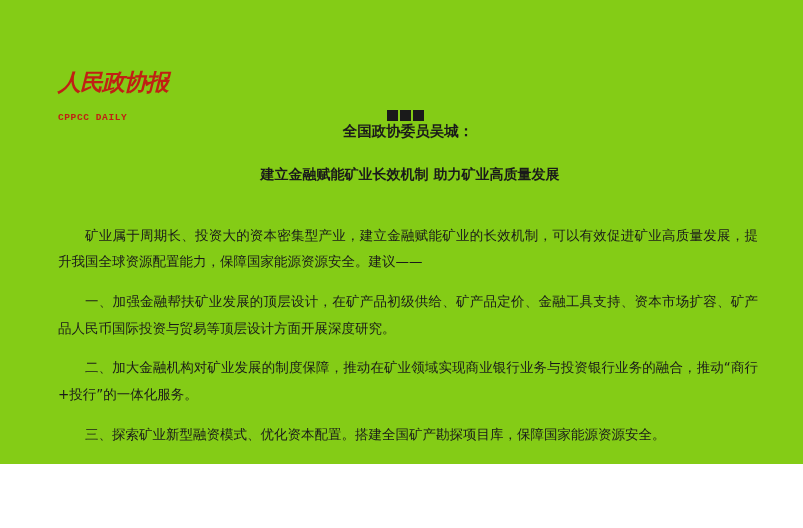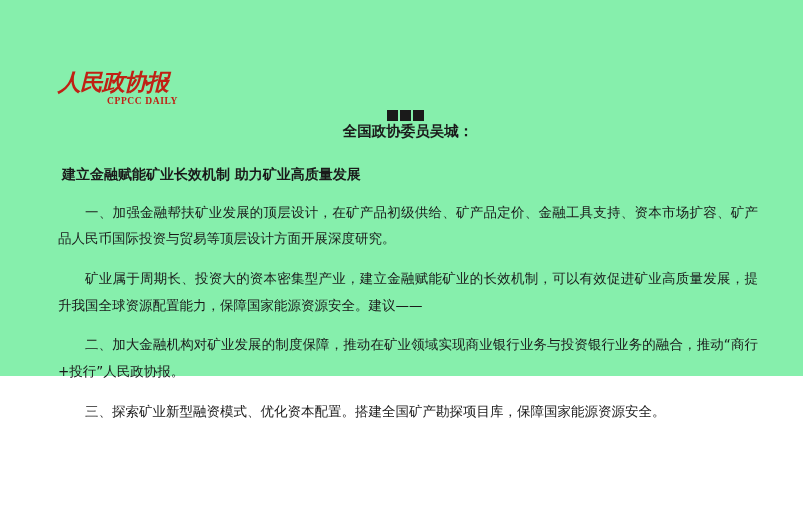--- a/index.html
+++ b/index.html
@@ -9,48 +9,47 @@
   body {
     width: 803px;
     height: 528px;
     background: #ffffff;
     font-family: "DejaVu Sans", "Liberation Sans", sans-serif;
     overflow: hidden;
   }
   .page {
     position: relative;
     width: 803px;
-    height: 376px;
-    background: #86efac;
+    height: 464px;
+    background: #84cc16;
   }
   .masthead {
     position: absolute;
     left: 58px;
     top: 70px;
     width: 120px;
   }
   .masthead-cn {
     font-family: "DejaVu Serif", "Liberation Serif", serif;
     font-size: 23px;
     font-weight: bold;
     font-style: italic;
     color: #c02014;
     letter-spacing: -1px;
     line-height: 1;
     white-space: nowrap;
   }
   .masthead-en {
-    font-family: Liberation Serif, serif;
+    font-family: Liberation Mono, monospace;
     font-size: 9.5px;
     font-weight: bold;
     color: #c02014;
     letter-spacing: 0.6px;
-    margin-top: 3px;
+    margin-top: 19px;
     white-space: nowrap;
-    text-align: right;
   }
   .article {
     position: absolute;
     left: 58px;
     top: 110px;
     width: 700px;
   }
   .byline {
     font-size: 14.5px;
     font-weight: bold;
@@ -71,22 +70,23 @@
     display: inline-block;
     width: 11px;
     height: 11px;
     background: #1a1a1a;
   }
   .headline {
     font-size: 14px;
     font-weight: bold;
     color: #1a1a1a;
     line-height: 1.6;
-    margin-bottom: 14px;
+    margin-bottom: 37px;
     padding-left: 4px;
+    text-align: center;
   }
   .para {
     font-size: 13.5px;
     color: #1a1a1a;
     line-height: 1.95;
     margin-bottom: 13px;
     text-align: justify;
     text-justify: inter-ideograph;
     text-indent: 2em;
   }
@@ -110,20 +110,20 @@
       <span class="squares">
         <span></span>
           <span></span>
           <span></span>
       </span>
       <span>全国政协委员吴城：</span>
     </div>
 
     <div class="headline">建立金融赋能矿业长效机制 助力矿业高质量发展</div>
 
+    <p class="para">矿业属于周期长、投资大的资本密集型产业，建立金融赋能矿业的长效机制，可以有效促进矿业高质量发展，提升我国全球资源配置能力，保障国家能源资源安全。建议——</p>
     <p class="para">一、加强金融帮扶矿业发展的顶层设计，在矿产品初级供给、矿产品定价、金融工具支持、资本市场扩容、矿产品人民币国际投资与贸易等顶层设计方面开展深度研究。</p>
-    <p class="para">矿业属于周期长、投资大的资本密集型产业，建立金融赋能矿业的长效机制，可以有效促进矿业高质量发展，提升我国全球资源配置能力，保障国家能源资源安全。建议——</p>
-    <p class="para">二、加大金融机构对矿业发展的制度保障，推动在矿业领域实现商业银行业务与投资银行业务的融合，推动“商行+投行”人民政协报。</p>
+    <p class="para">二、加大金融机构对矿业发展的制度保障，推动在矿业领域实现商业银行业务与投资银行业务的融合，推动“商行+投行”的一体化服务。</p>
     <p class="para">三、探索矿业新型融资模式、优化资本配置。搭建全国矿产勘探项目库，保障国家能源资源安全。</p>
 
   </div>
 
 </div>
 
 </body></html>

